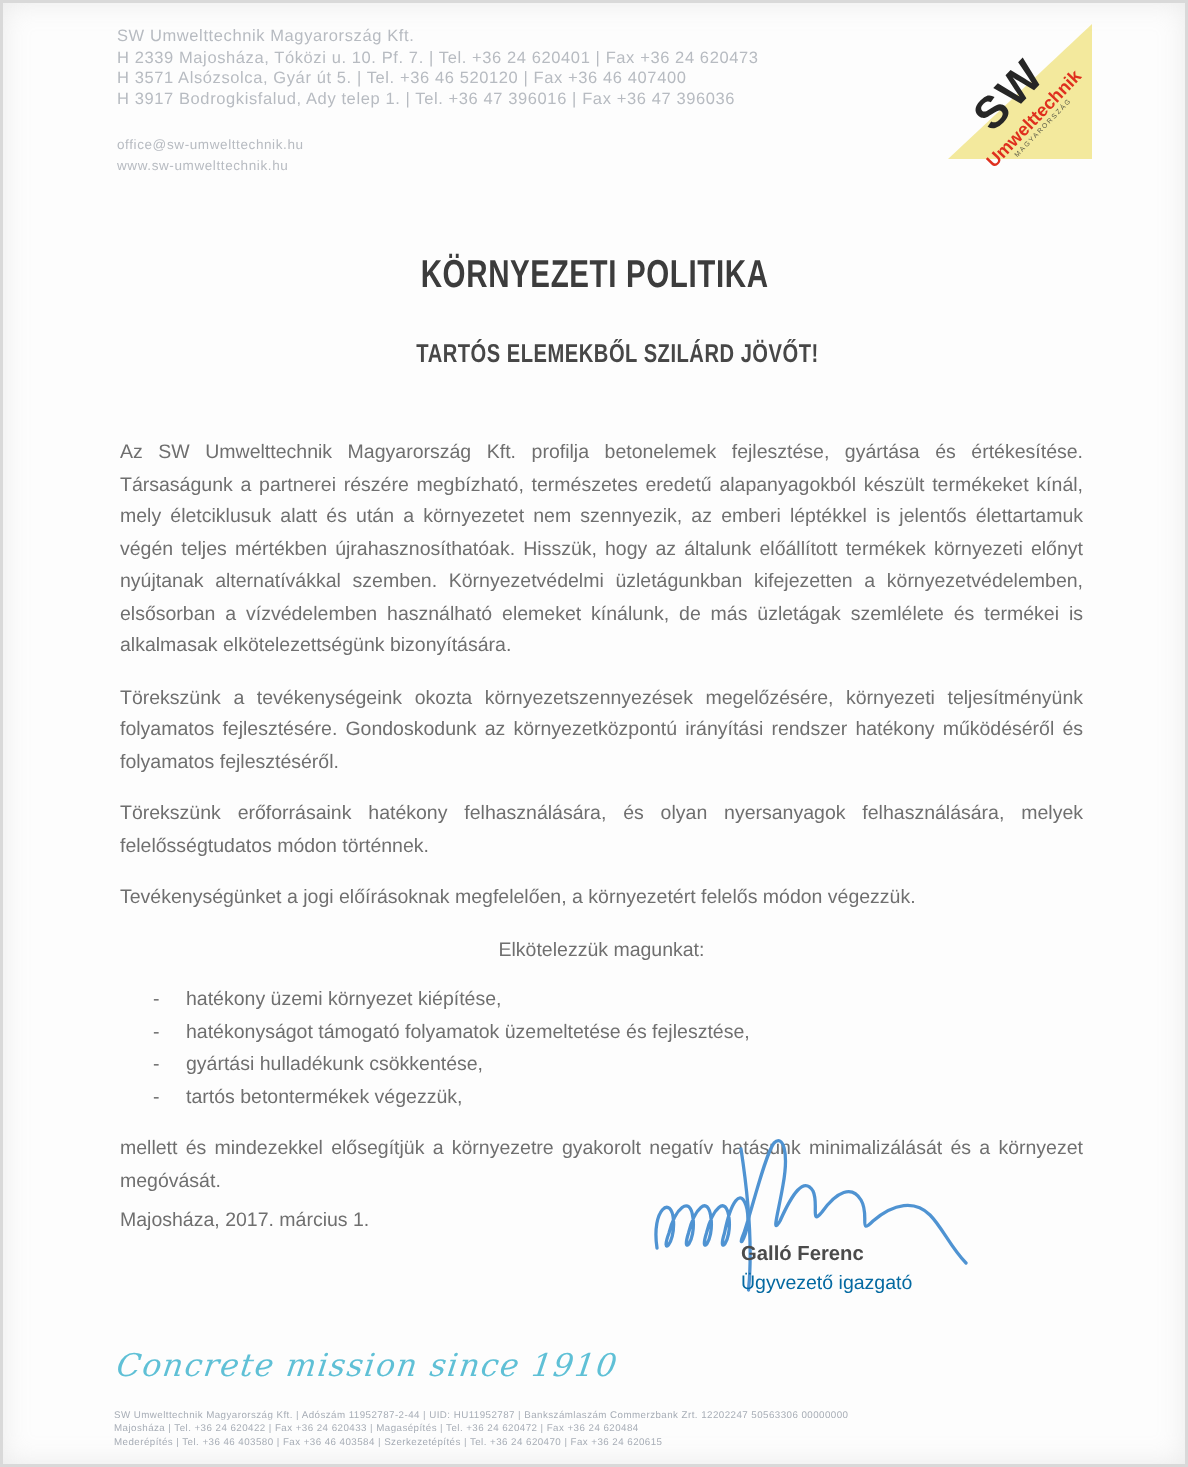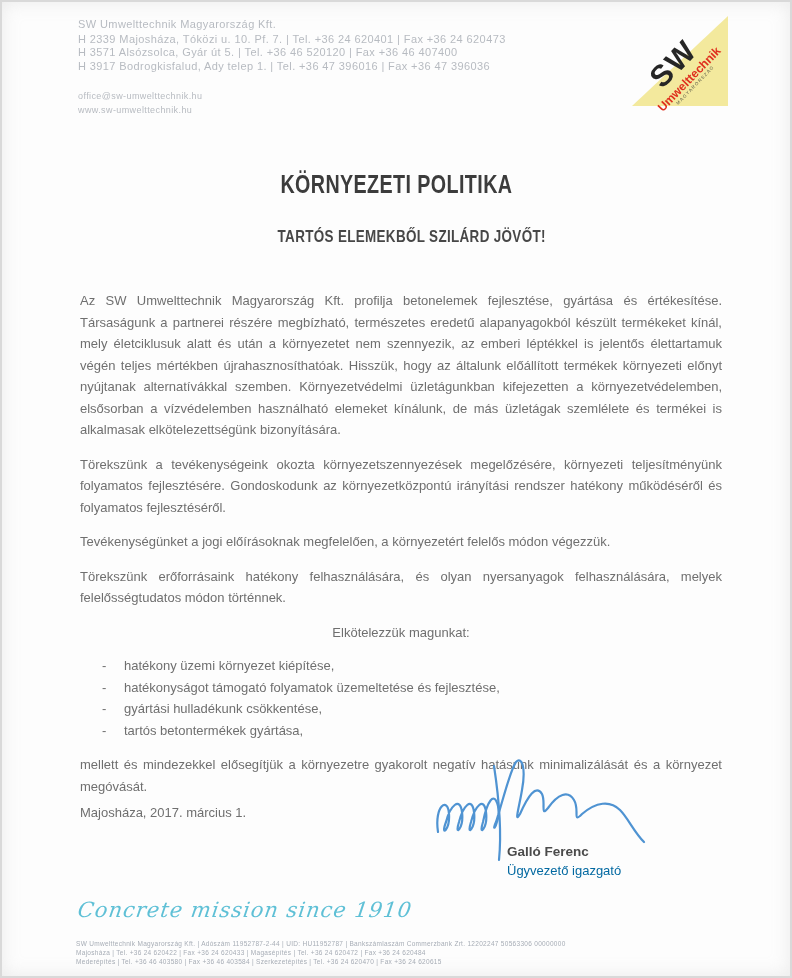--- a/index.html
+++ b/index.html
@@ -67,21 +67,21 @@
   }
   ul.commitments li{position:relative;padding-left:22px;}
   ul.commitments li:before{content:"-";position:absolute;left:0;color:#6f6f6f;}
 
   
   .date-line{
     position:absolute;left:78px;top:803px;
     font-size:13px;color:#6f6f6f;
   }
   .signature-svg{position:absolute;left:428px;top:748px;}
-  .sign-block{position:absolute;left:505px;top:824px;line-height:19px;margin-top:16px;}
+  .sign-block{position:absolute;left:492px;top:824px;line-height:19px;}
   .sign-name{font-size:13.5px;font-weight:bold;color:#4b4b4b;}
   .sign-title{font-size:13px;color:#0369a1;}
 
   
   .tagline{
     position:absolute;left:76px;top:896px;
     font-family:"DejaVu Serif", serif;font-style:italic;
     font-size:21px;color:#5fc0d6;transform:skewX(-8deg);letter-spacing:1px;
   }
   .footer{
@@ -117,28 +117,28 @@
   <div class="title-wrap">
     <span class="title">KÖRNYEZETI POLITIKA</span>
   </div>
   <div class="subtitle-wrap">
     <span class="subtitle">TARTÓS ELEMEKBŐL SZILÁRD JÖVŐT!</span>
   </div>
 
   <div class="body-copy">
     <p>Az SW Umwelttechnik Magyarország Kft. profilja betonelemek fejlesztése, gyártása és értékesítése. Társaságunk a partnerei részére megbízható, természetes eredetű alapanyagokból készült termékeket kínál, mely életciklusuk alatt és után a környezetet nem szennyezik, az emberi léptékkel is jelentős élettartamuk végén teljes mértékben újrahasznosíthatóak. Hisszük, hogy az általunk előállított termékek környezeti előnyt nyújtanak alternatívákkal szemben. Környezetvédelmi üzletágunkban kifejezetten a környezetvédelemben, elsősorban a vízvédelemben használható elemeket kínálunk, de más üzletágak szemlélete és termékei is alkalmasak elkötelezettségünk bizonyítására.</p>
     <p>Törekszünk a tevékenységeink okozta környezetszennyezések megelőzésére, környezeti teljesítményünk folyamatos fejlesztésére. Gondoskodunk az környezetközpontú irányítási rendszer hatékony működéséről és folyamatos fejlesztéséről.</p>
+    <p>Törekszünk erőforrásaink hatékony felhasználására, és olyan nyersanyagok felhasználására, melyek felelősségtudatos módon történnek.</p>
     <p>Tevékenységünket a jogi előírásoknak megfelelően, a környezetért felelős módon végezzük.</p>
-    <p>Törekszünk erőforrásaink hatékony felhasználására, és olyan nyersanyagok felhasználására, melyek felelősségtudatos módon történnek.</p>
     <p class="intro">Elkötelezzük magunkat:</p>
     <ul class="commitments">
       <li>hatékony üzemi környezet kiépítése,</li>
       <li>hatékonyságot támogató folyamatok üzemeltetése és fejlesztése,</li>
       <li>gyártási hulladékunk csökkentése,</li>
-      <li>tartós betontermékek gyártása,</li>
+      <li>tartós betontermékek végezzük,</li>
     </ul>
     <p>mellett és mindezekkel elősegítjük a környezetre gyakorolt negatív hatásunk minimalizálását és a környezet megóvását.</p>
   </div>
 
   <div class="date-line">Majosháza, 2017. március 1.</div>
 
   <svg class="signature-svg" width="228" height="115" viewBox="0 0 228 115">
     <g fill="none" stroke="#4f93d2" stroke-width="2.2" stroke-linecap="round">
       <path d="M 8 82 C 4 56, 18 46, 19 64 C 20 80, 10 88, 16 72
                C 20 56, 30 46, 32 62 C 34 78, 24 88, 29 72

